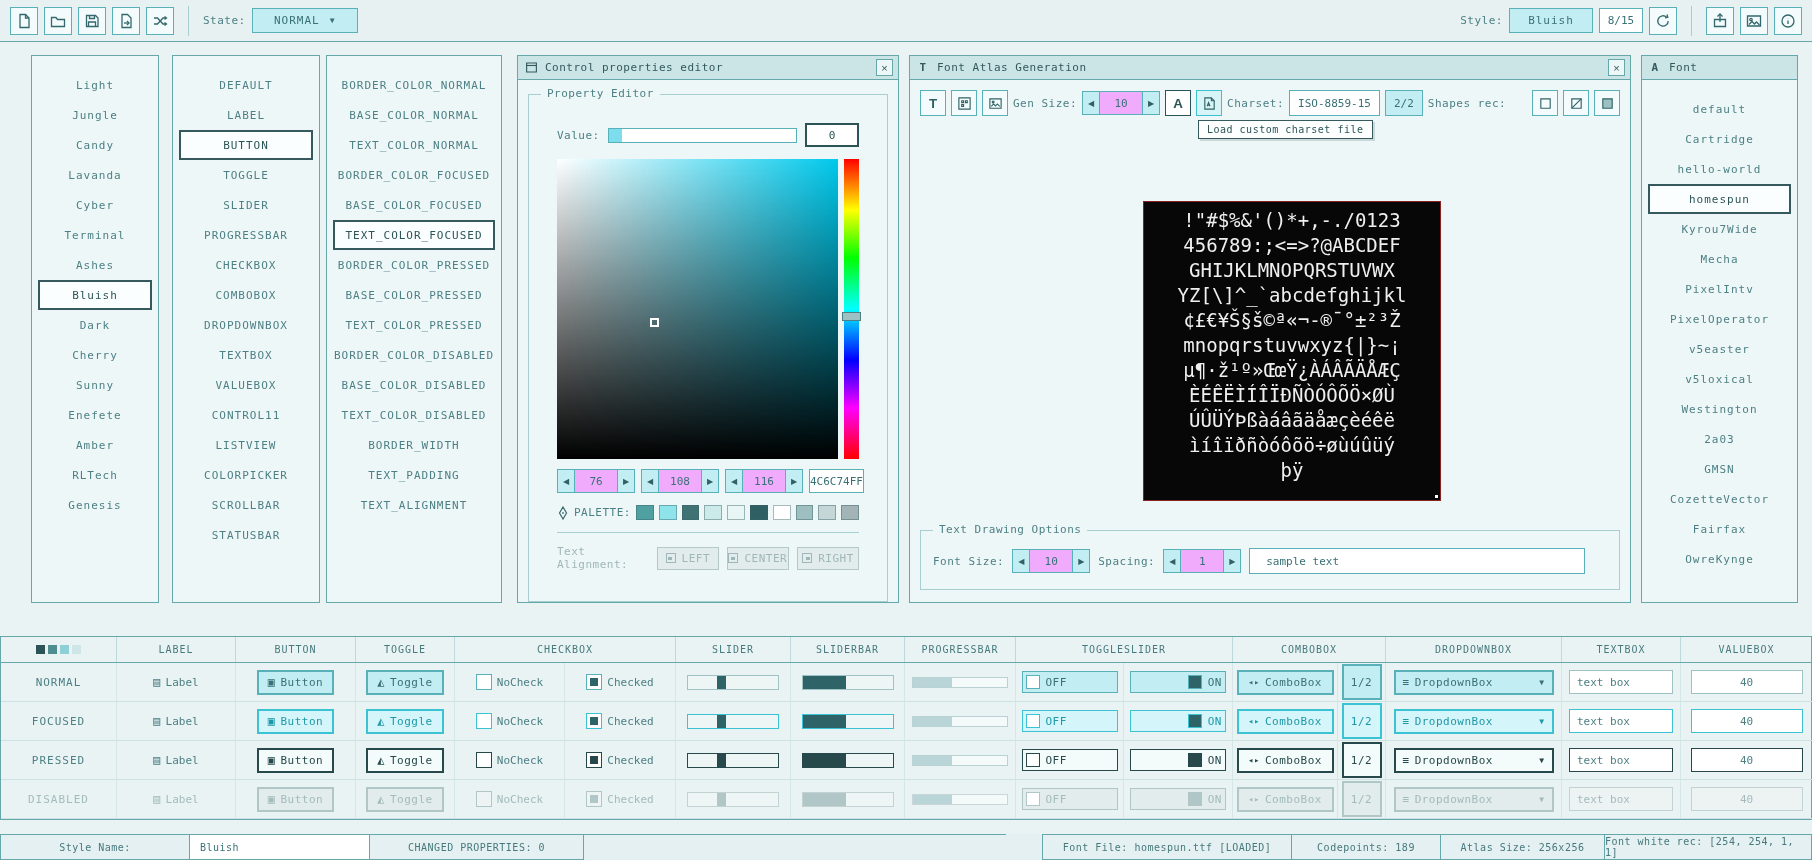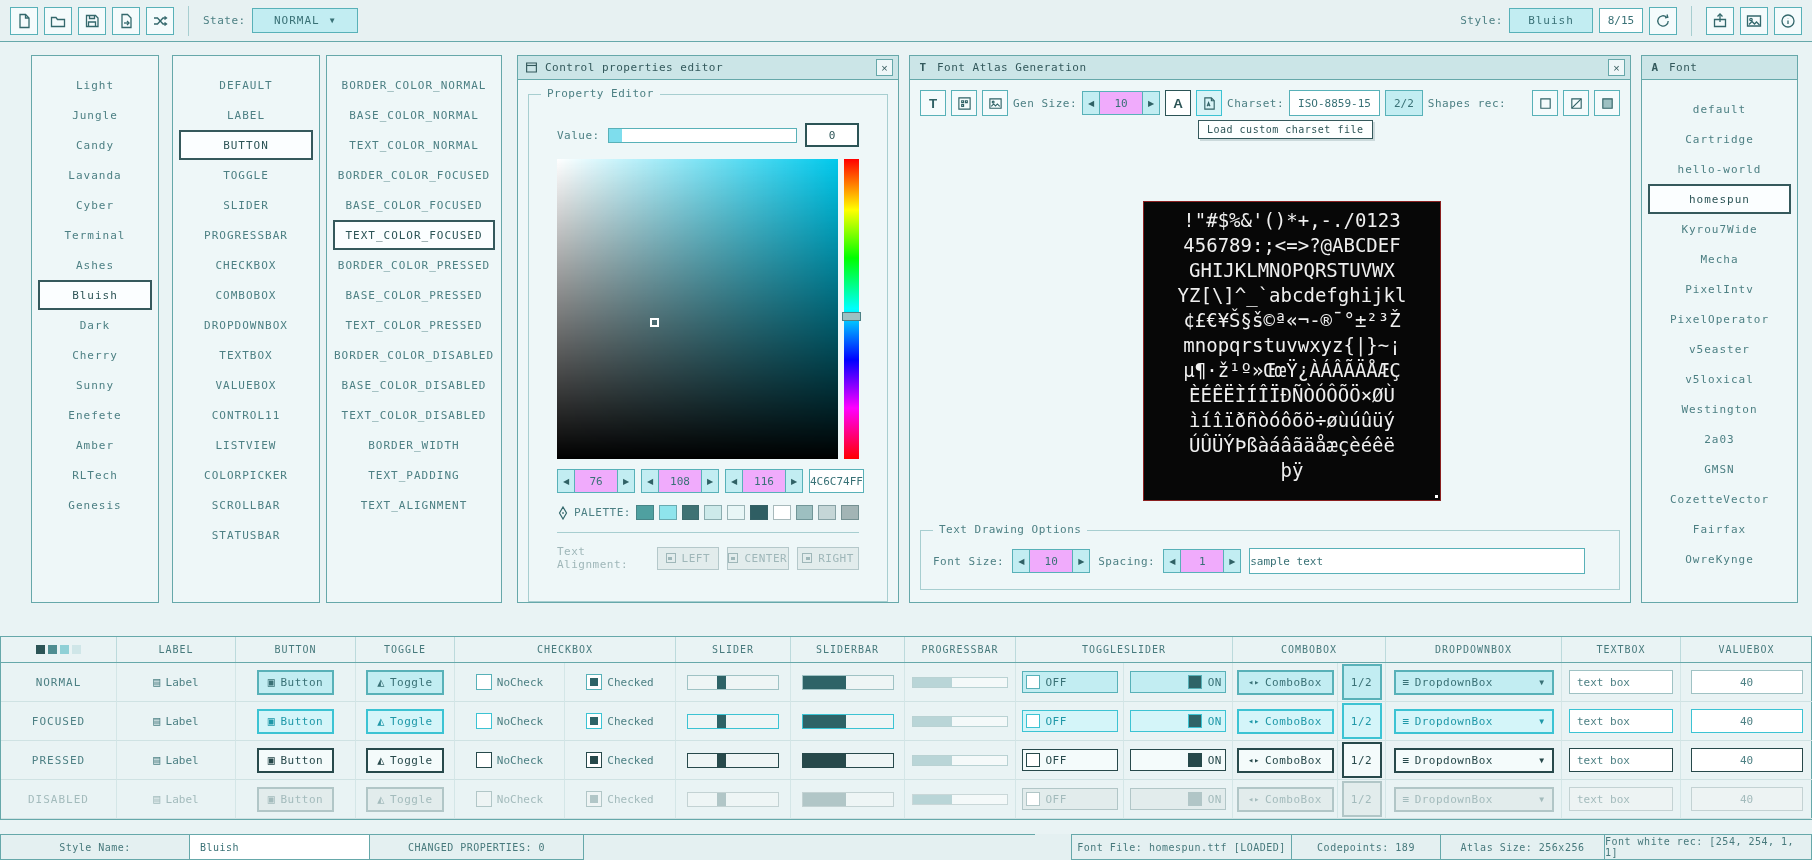--- a/index.html
+++ b/index.html
@@ -92,21 +92,21 @@
   .right-group{margin-left:auto;display:flex;gap:5px;}
   .tooltip{position:absolute;left:288px;top:64px;background:#fdffff;border:1px solid #35595c;color:#2c5456;
            padding:3px 8px;font-size:10px;letter-spacing:.5px;box-shadow:2px 2px 0 rgba(44,84,86,.18);z-index:5;}
   .atlas{position:absolute;left:233px;top:145px;width:298px;height:300px;background:#070707;border:1px solid #8a2020;
          color:#efefef;font-size:19px;line-height:25px;text-align:center;padding-top:6px;overflow:hidden;}
   .atlas::after{content:"";position:absolute;right:2px;bottom:2px;width:3px;height:3px;background:#ffffff;}
   .tdo-group{position:absolute;left:10px;right:10px;top:474px;height:60px;border:1px solid var(--bdlt);}
   .tdo-label{position:absolute;top:-8px;left:12px;background:var(--panel);padding:0 6px;}
   .tdo-row{display:flex;align-items:center;gap:8px;padding:0 12px;margin-top:17px;}
   .sample-box{flex:1;max-width:336px;height:26px;border:1px solid var(--cyanbd);background:#ffffff;color:#397176;
-              display:flex;align-items:center;padding:0 0;}
+              display:flex;align-items:center;padding:0 16px;}
 
   
   .style-panel{left:12px;top:55px;width:128px;height:548px;margin-left:19px;}
   .control-panel{left:172px;top:55px;width:148px;height:548px;}
   .prop-panel{left:326px;top:55px;width:176px;height:548px;}
   .font-panel{left:1641px;top:55px;width:157px;height:548px;}
 
   
   .ptable{position:absolute;left:0;top:636px;width:1812px;border:1px solid var(--bd);background:#e9f3f4;
           --cols:116px 119px 120px 99px 110px 111px 115px 114px 111px 108px 109px 105px 48px 176px 119px 132px;}
@@ -155,21 +155,21 @@
 
   
   .statusbar{position:absolute;left:0;bottom:0;width:1812px;height:26px;background:#e4f0f1;
              display:flex;align-items:stretch;font-size:10px;letter-spacing:.5px;}
   .seg{border:1px solid var(--bd);margin-left:-1px;display:flex;align-items:center;justify-content:center;color:#47797c;}
   .seg:first-child{margin-left:0;}
   .sg1{width:190px;}
   .sg2{width:181px;background:#ffffff;justify-content:flex-start;padding-left:10px;color:#397176;}
   .sg3{width:215px;}
   .gap{flex:1;border-top:1px solid var(--bd);}
-  .sg4{width:221px;margin-left:36px;}
+  .sg4{width:250px;margin-left:36px;}
   .sg5{width:150px;}
   .sg6{width:165px;}
   .sg7{width:208px;}
 </style>
 </head>
 <body>
 
 <div class="app">
 
   <div class="toolbar">
@@ -476,22 +476,22 @@
     <div class="tooltip">Load custom charset file</div>
     <div class="atlas">
       <div>!"#$%&amp;'()*+,-./0123</div>
       <div>456789:;&lt;=&gt;?@ABCDEF</div>
       <div>GHIJKLMNOPQRSTUVWX</div>
       <div>YZ[\]^_`abcdefghijkl</div>
       <div>¢£€¥Š§š©ª«¬-®¯°±²³Ž</div>
       <div>mnopqrstuvwxyz{|}~¡</div>
       <div>µ¶·ž¹º»ŒœŸ¿ÀÁÂÃÄÅÆÇ</div>
       <div>ÈÉÊËÌÍÎÏÐÑÒÓÔÕÖ×ØÙ</div>
+      <div>ÚÛÜÝÞßàáâãäåæçèéêë</div>
       <div>ìíîïðñòóôõö÷øùúûüý</div>
-      <div>ÚÛÜÝÞßàáâãäåæçèéêë</div>
       <div>þÿ</div>
     </div>
     <div class="tdo-group">
       <span class="tdo-label lbl">Text Drawing Options</span>
       <div class="tdo-row">
         <span class="lbl">Font Size:</span>
         <div class="spinner">
           <button class="spin-btn">
               <span>◀</span>
             </button>

